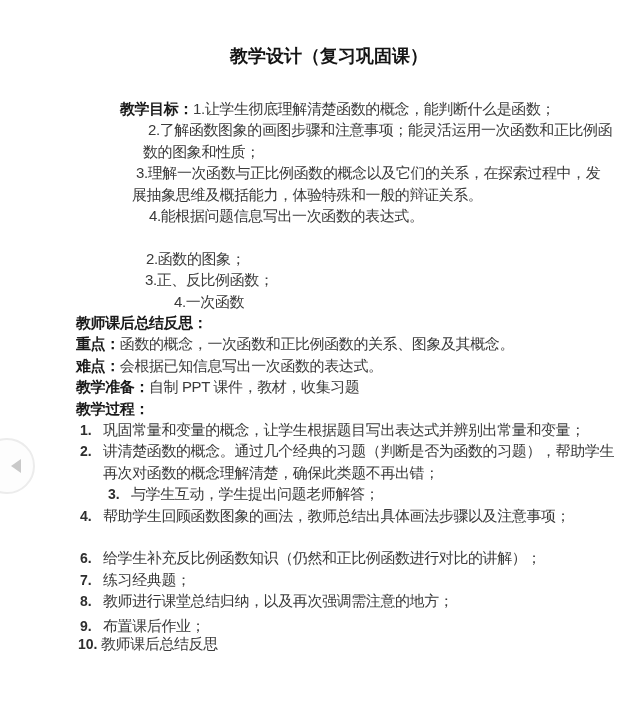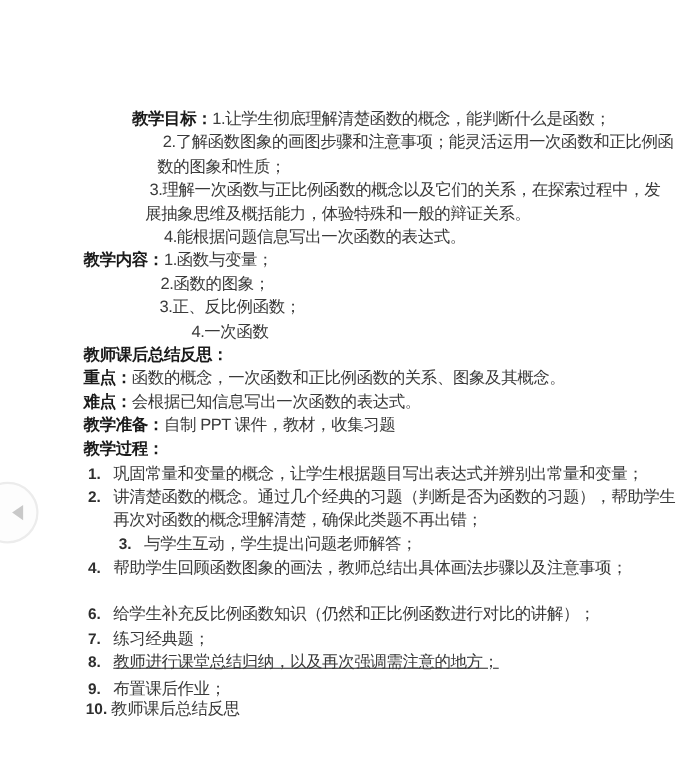--- a/index.html
+++ b/index.html
@@ -62,45 +62,45 @@
     border-top:7px solid transparent;
     border-bottom:7px solid transparent;
     border-right:10px solid #c9c9c9;
   }
 </style>
 </head>
 <body>
 
 <div class="stage">
 
+  <div class="doc-title">教学设计（复习巩固课）</div>
 
   <div class="doc-lines">
       <div class="line" style="left: 76px; top: 99px; margin-left: 44px;"><span class="lbl">教学目标：</span><span class="txt">1.让学生彻底理解清楚函数的概念，能判断什么是函数；</span></div>
       <div class="line" style="left: 148px; top: 120px;"><span class="txt">2.了解函数图象的画图步骤和注意事项；能灵活运用一次函数和正比例函</span></div>
       <div class="line" style="left: 143px; top: 142px;"><span class="txt">数的图象和性质；</span></div>
       <div class="line" style="left: 136px; top: 163px;"><span class="txt">3.理解一次函数与正比例函数的概念以及它们的关系，在探索过程中，发</span></div>
       <div class="line" style="left: 132px; top: 185px;"><span class="txt">展抽象思维及概括能力，体验特殊和一般的辩证关系。</span></div>
       <div class="line" style="left: 149px; top: 206px;"><span class="txt">4.能根据问题信息写出一次函数的表达式。</span></div>
-      <div class="line" style="left: 76px; top: 227px;"><span class="lbl">教学内容：</span><span class="txt">1.函数与变量；</span></div>
       <div class="line" style="left: 146px; top: 249px;"><span class="txt">2.函数的图象；</span></div>
       <div class="line" style="left: 145px; top: 270px;"><span class="txt">3.正、反比例函数；</span></div>
       <div class="line" style="left: 146px; top: 292px; margin-left: 28px;"><span class="txt">4.一次函数</span></div>
       <div class="line" style="left: 76px; top: 313px;"><span class="lbl">教师课后总结反思：</span></div>
       <div class="line" style="left: 76px; top: 334px;"><span class="lbl">重点：</span><span class="txt">函数的概念，一次函数和正比例函数的关系、图象及其概念。</span></div>
       <div class="line" style="left: 76px; top: 356px;"><span class="lbl">难点：</span><span class="txt">会根据已知信息写出一次函数的表达式。</span></div>
       <div class="line" style="left: 76px; top: 377px;"><span class="lbl">教学准备：</span><span class="txt">自制 PPT 课件，教材，收集习题</span></div>
       <div class="line" style="left: 76px; top: 399px;"><span class="lbl">教学过程：</span></div>
       <div class="line" style="left: 80px; top: 420px;"><span class="num">1.</span><span class="txt">巩固常量和变量的概念，让学生根据题目写出表达式并辨别出常量和变量；</span></div>
       <div class="line" style="left: 80px; top: 441px;"><span class="num">2.</span><span class="txt">讲清楚函数的概念。通过几个经典的习题（判断是否为函数的习题），帮助学生</span></div>
       <div class="line" style="left: 103px; top: 463px;"><span class="txt">再次对函数的概念理解清楚，确保此类题不再出错；</span></div>
       <div class="line" style="left: 80px; top: 484px; margin-left: 28px;"><span class="num">3.</span><span class="txt">与学生互动，学生提出问题老师解答；</span></div>
       <div class="line" style="left: 80px; top: 506px;"><span class="num">4.</span><span class="txt">帮助学生回顾函数图象的画法，教师总结出具体画法步骤以及注意事项；</span></div>
       <div class="line" style="left: 80px; top: 548px;"><span class="num">6.</span><span class="txt">给学生补充反比例函数知识（仍然和正比例函数进行对比的讲解）；</span></div>
       <div class="line" style="left: 80px; top: 570px;"><span class="num">7.</span><span class="txt">练习经典题；</span></div>
-      <div class="line" style="left: 80px; top: 591px; text-decoration: underline;"><span class="num">8.</span><span class="txt">教师进行课堂总结归纳，以及再次强调需注意的地方；</span></div>
+      <div class="line" style="left: 80px; top: 591px;"><span class="num">8.</span><span class="txt">教师进行课堂总结归纳，以及再次强调需注意的地方；</span></div>
       <div class="line" style="left: 80px; top: 616px;"><span class="num">9.</span><span class="txt">布置课后作业；</span></div>
       <div class="line" style="left: 78px; top: 634px;"><span class="num">10.</span><span class="txt">教师课后总结反思</span></div>
     </div>
 
   <button class="prev-btn">
     <span class="tri"></span>
   </button>
 
 </div>
 

